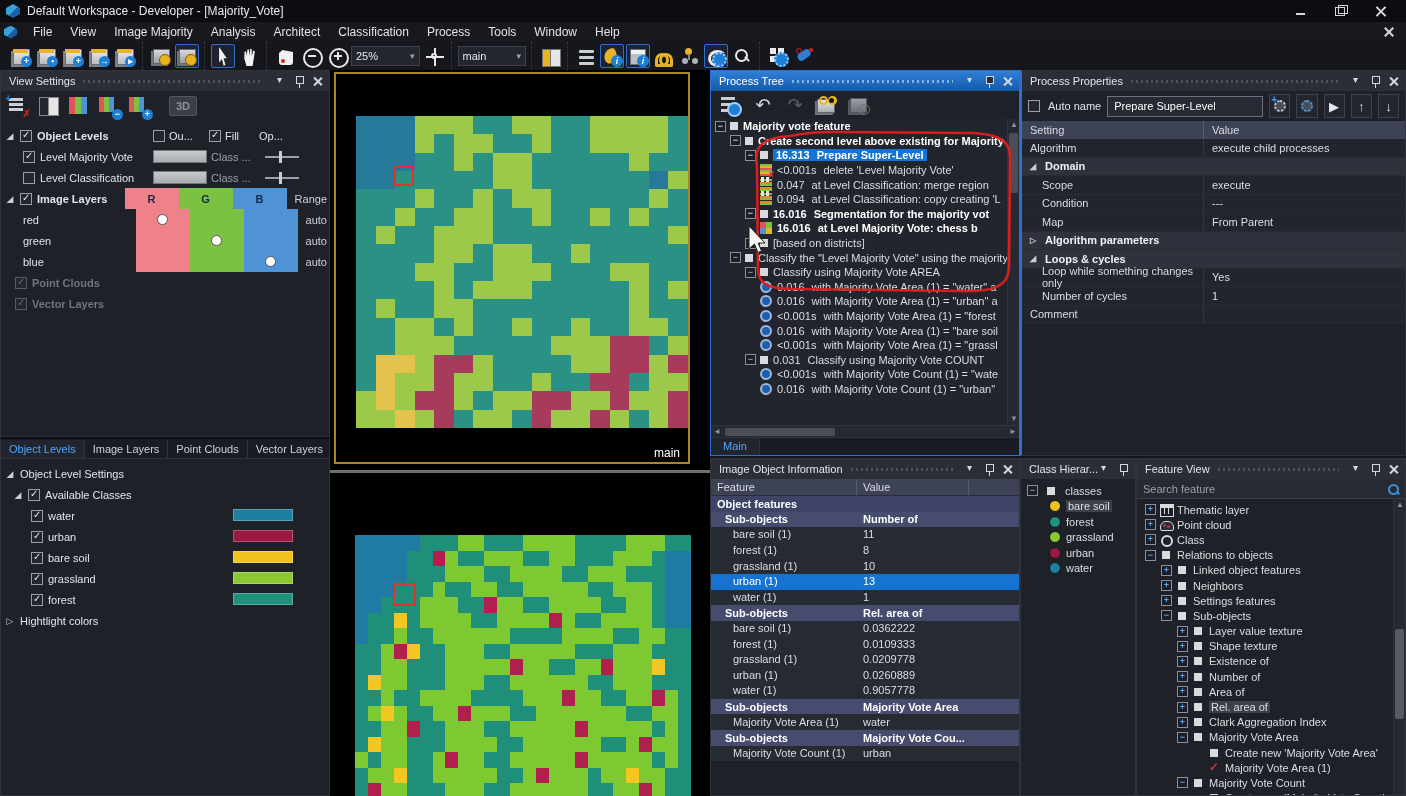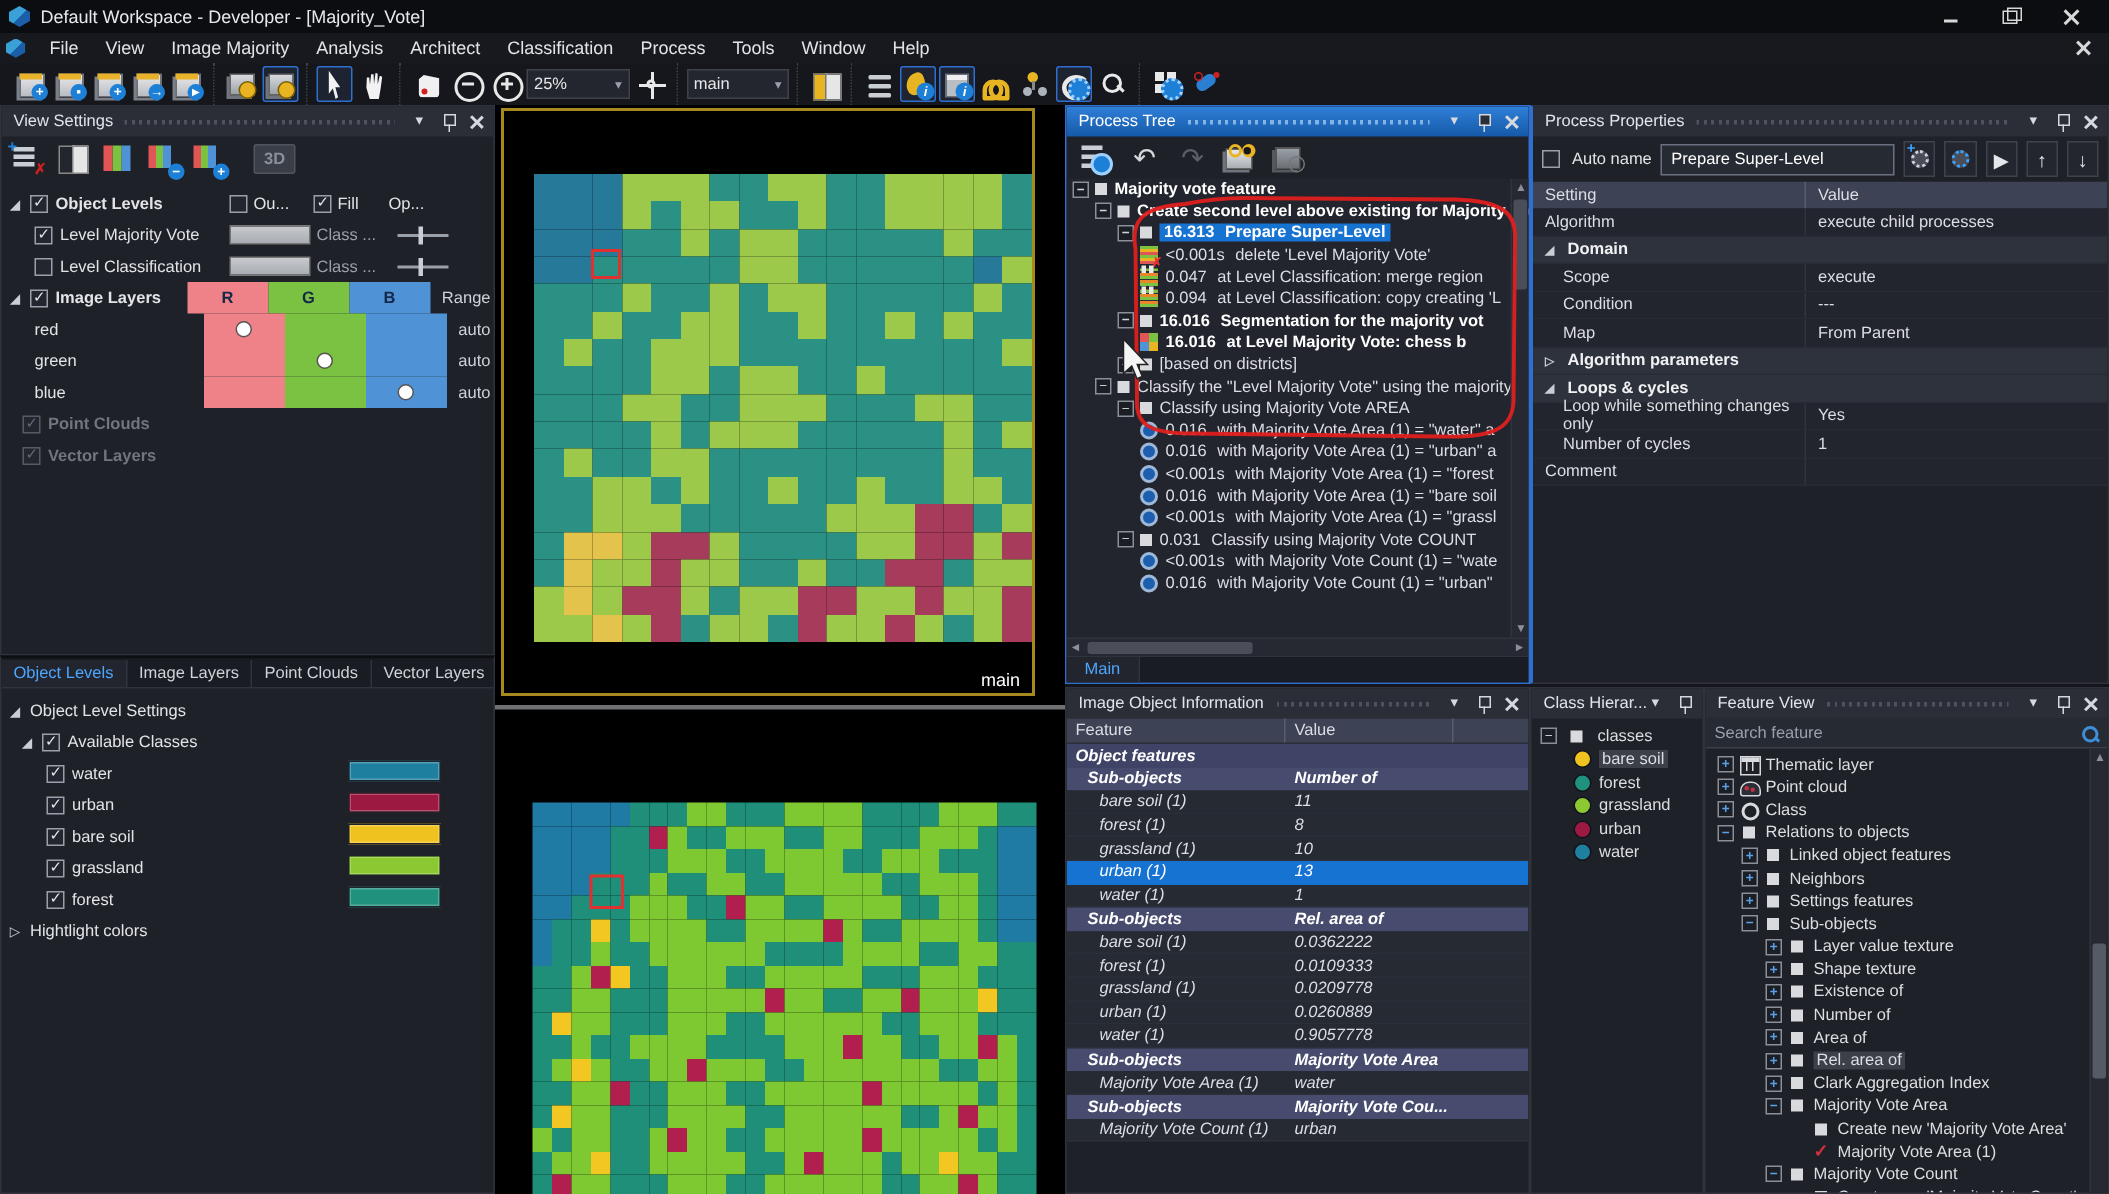--- a/index.html
+++ b/index.html
@@ -177,21 +177,21 @@
   .pt-hscroll .la,.pt-hscroll .ra { position:absolute; top:0; width:12px; height:12px; color:#8a8f99; font-size:8px; text-align:center; line-height:12px; }
   .pt-hscroll .ra { right:0; }
   .pt-tabbar { height:18px; background:#191c22; display:flex; flex:none; border-top:1px solid #30333c; }
   .pt-tab { padding:2px 12px; color:#4da6ff; background:#22252d; border-right:1px solid #30333c; font-size:11px; }
 
   
   #image-object-info-panel { left:710px; top:458px; width:310px; height:338px; }
   .ioi-header { height:17px; display:flex; background:#3d4255; border-bottom:1px solid #2b2e3a; flex:none; font-weight:normal; }
   .ioi-header .c1 { width:146px; padding-left:6px; line-height:17px; border-right:1px solid #565b70; }
   .ioi-header .c2 { width:112px; padding-left:6px; line-height:17px; border-right:1px solid #565b70; }
-  .ioi-body { flex:1; overflow:hidden;font-style:italic; }
+  .ioi-body { flex:1; overflow:hidden; }
   .ioirow { display:flex; height:15.6px; align-items:center; }
   .ioirow .c1 { width:146px; padding-left:6px; white-space:nowrap; overflow:hidden; }
   .ioirow .c2 { width:112px; padding-left:6px; white-space:nowrap; overflow:hidden; }
   .ioirow.section { background:#3f4466; font-weight:bold; color:#fff; }
   .ioirow.ghead { background:#474c6e; font-weight:bold; color:#fff; }
   .ioirow.ghead .c1 { padding-left:14px; }
   .ioirow.data { background:#262a33; border-bottom:1px solid #2b2f39; }
   .ioirow.data .c1 { padding-left:22px; }
   .ioirow.data.selected { background:#1673d2; color:#fff; border-bottom-color:#1673d2; }
 

